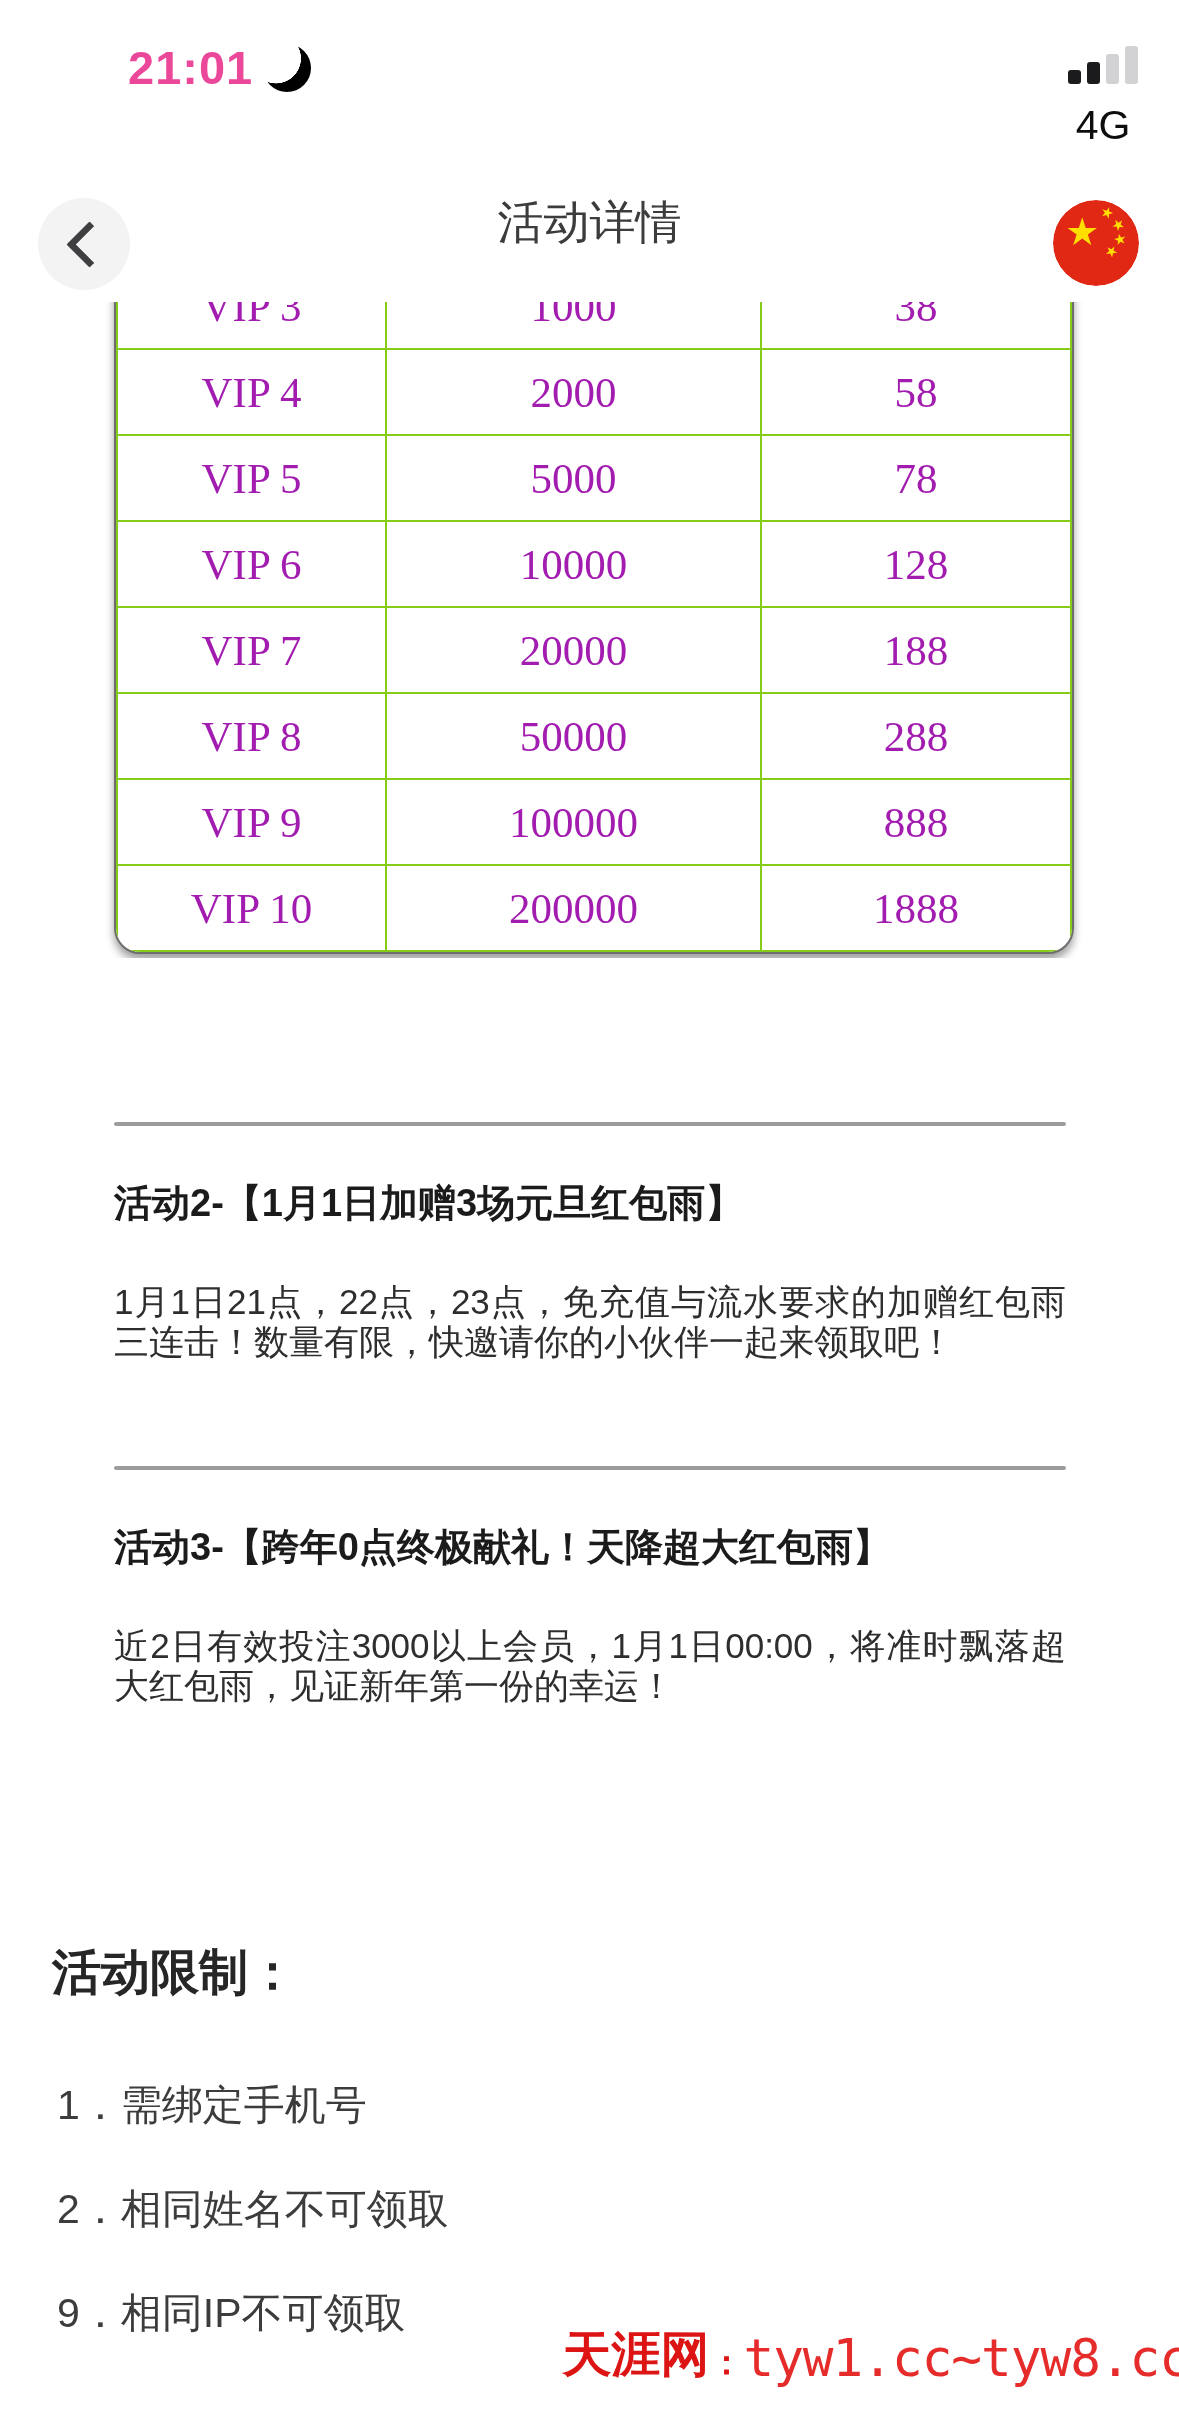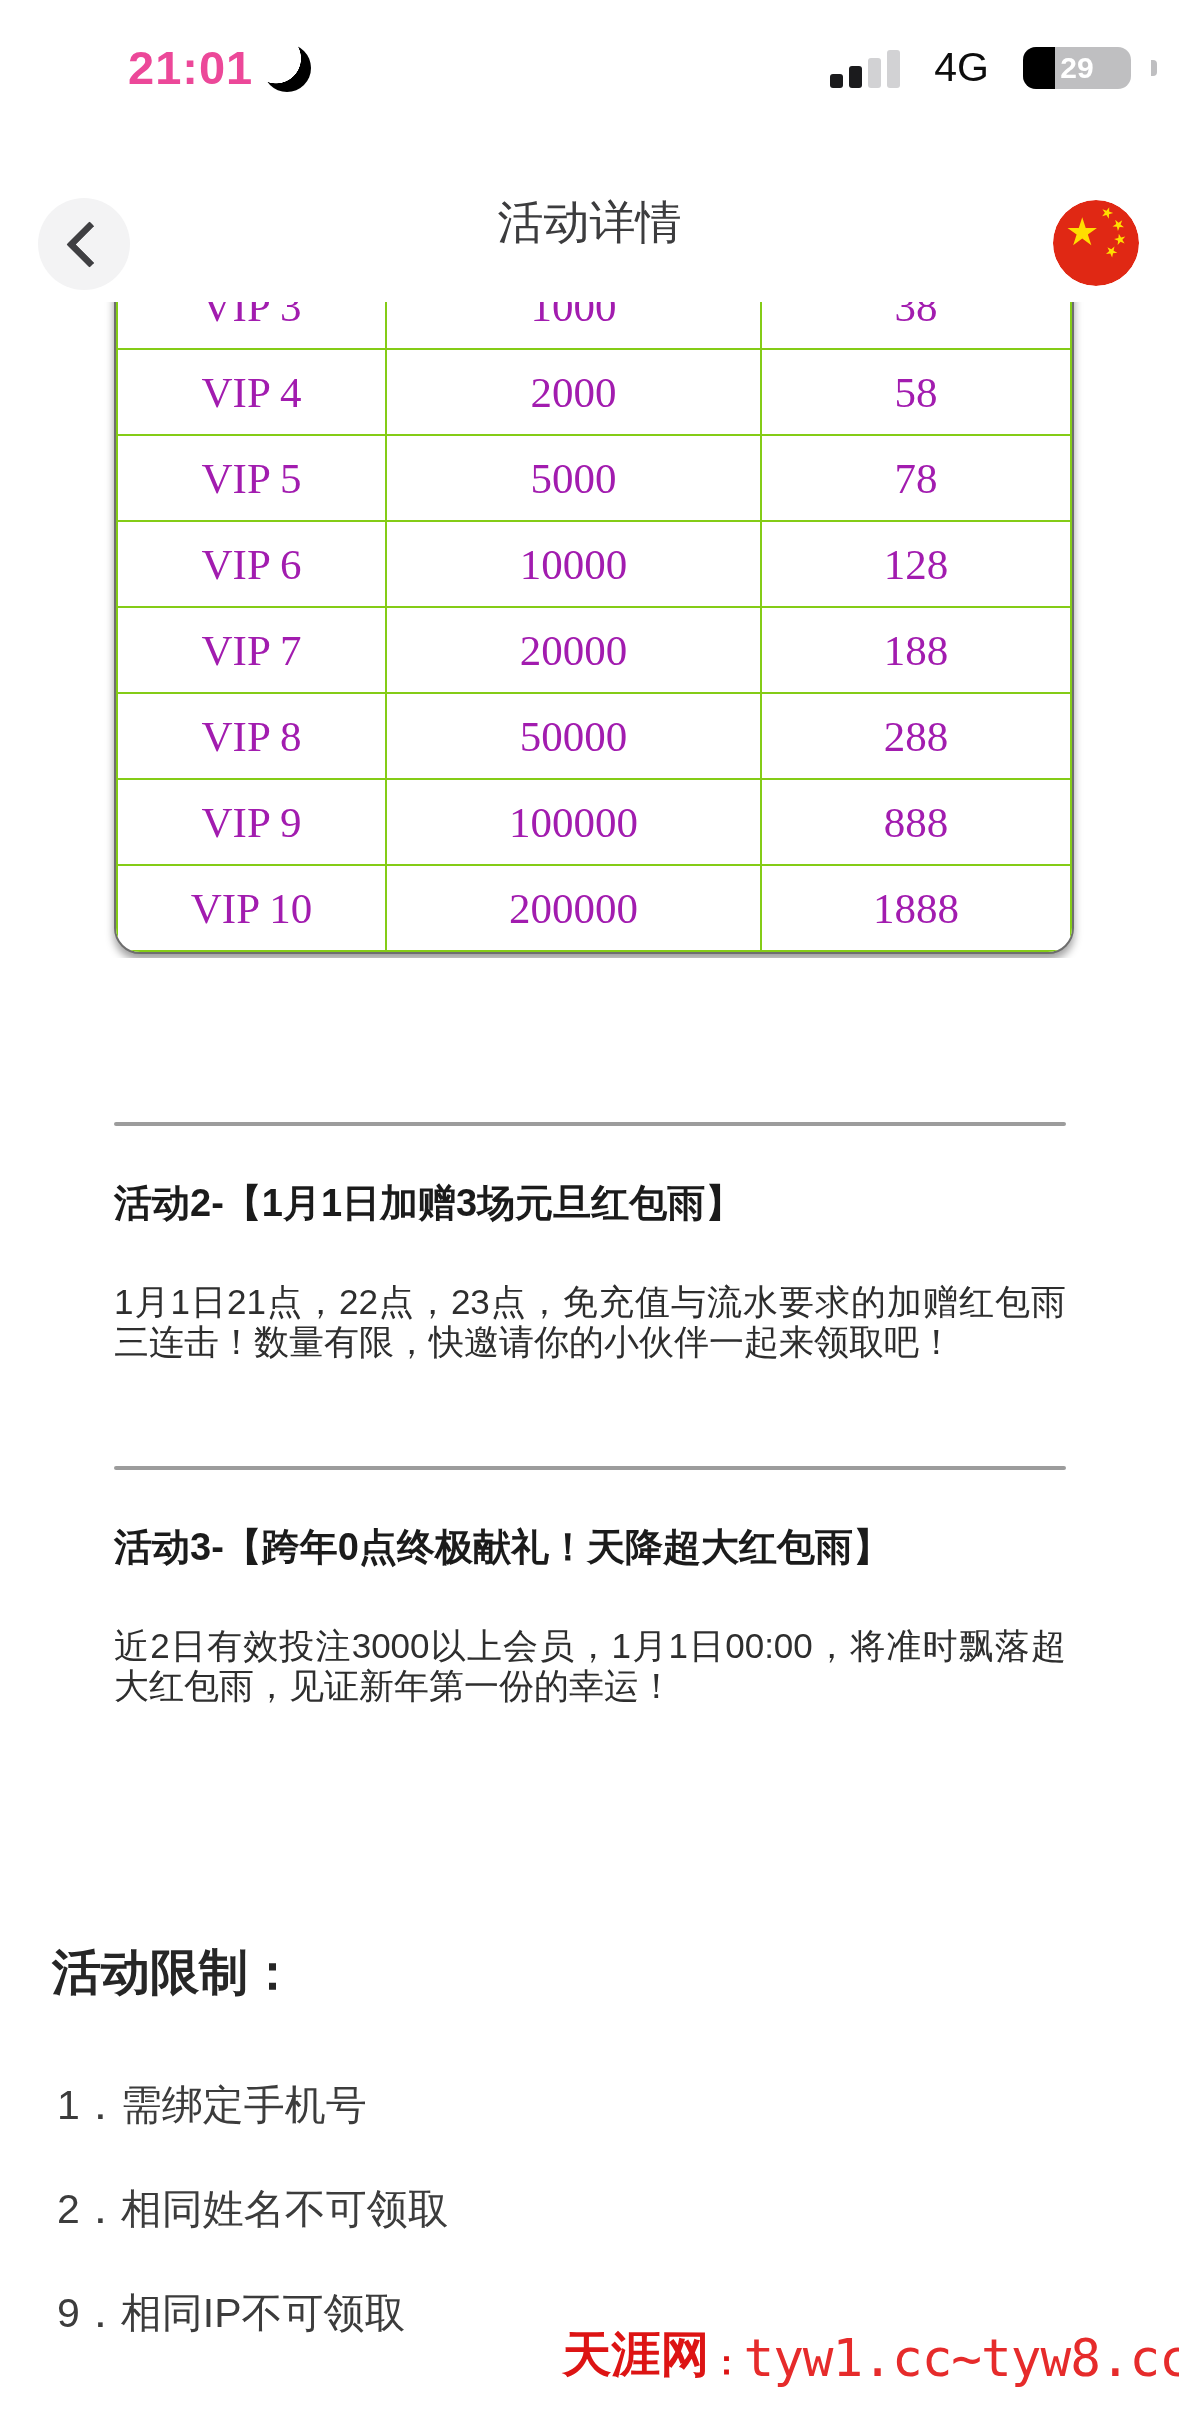--- a/index.html
+++ b/index.html
@@ -6,21 +6,21 @@
   .phone{
     position:relative;width:1179px;height:2411px;background:#ffffff;
     overflow:hidden;font-family:"Liberation Sans",sans-serif;margin:0 auto;
   }
   
   .status-bar{position:absolute;top:0;left:0;width:1179px;height:150px;}
   .sb-time{position:absolute;left:128px;top:40px;display:flex;align-items:center;gap:10px;}
   .sb-time .t{font-size:47px;font-weight:700;color:#ec4899;letter-spacing:1px;}
   .moon{position:relative;width:48px;height:48px;border-radius:50%;
     background:radial-gradient(circle at 27% 30%, #ffffff 0 51%, #000000 52% 100%);}
-  .sb-right{position:absolute;right:22px;top:44px;display:flex;align-items:center;gap:34px;}
+  .sb-right{position:absolute;right:22px;top:44px;display:flex;align-items:center;gap:18px;flex-direction:column;}
   .sig{display:flex;align-items:flex-end;gap:6px;height:40px;}
   .sig i{display:block;width:13px;border-radius:3px;background:#d2d2d4;}
   .sig i.on{background:#1b1b1d;}
   .sig .b1{height:14px}.sig .b2{height:22px}.sig .b3{height:30px}.sig .b4{height:38px}
   .net{font-size:41px;color:#0d0d0d;font-weight:400;}
   .batt{position:relative;width:108px;height:42px;border-radius:13px;background:#bfbfc1;overflow:hidden;}
   .batt .fill{position:absolute;left:0;top:0;bottom:0;width:32px;background:#000;}
   .batt .pct{position:absolute;inset:0;display:flex;align-items:center;justify-content:center;
     color:#fff;font-size:30px;font-weight:700;}
   .batt-cap{width:6px;height:16px;background:#bfbfc1;border-radius:0 4px 4px 0;margin-left:-14px;}

